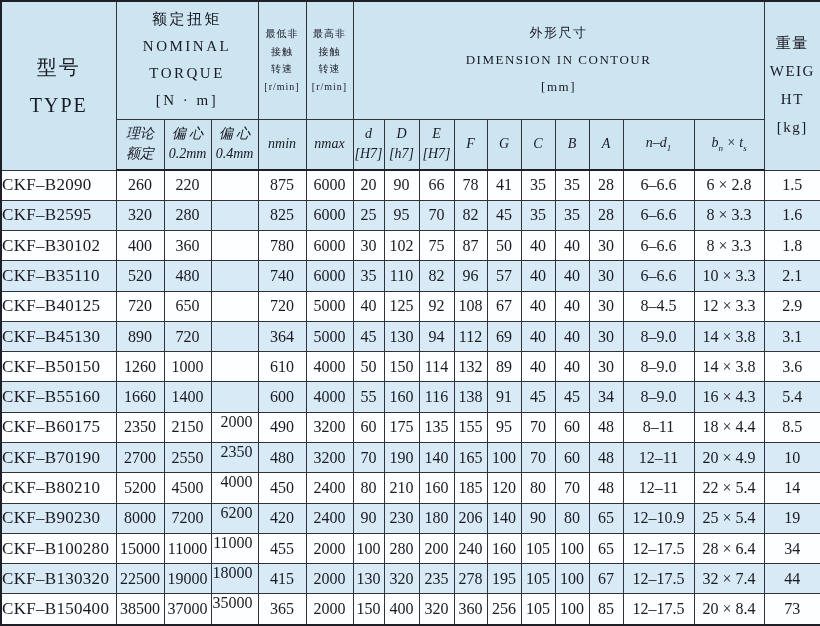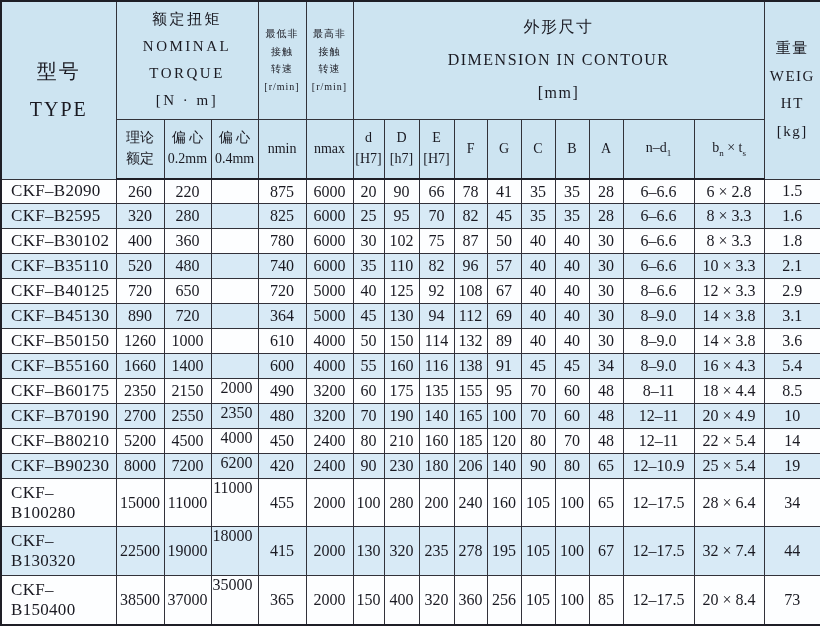--- a/index.html
+++ b/index.html
@@ -25,31 +25,31 @@
     border:1px solid var(--border);
     text-align:center;vertical-align:middle;
     padding:0;overflow:hidden;
   }
   thead th{
     background:var(--header-bg);
     font-weight:normal;
     white-space:pre-line;
   }
   tr.h1{height:118px;}
-  tr.h2{height:60px;}
+  tr.h2{height:51px;font-style:italic;}
   tr.h2 th{border-bottom:2px solid var(--outer);font-size:14px;line-height:1.45;}
   .h-type{font-size:20px;letter-spacing:2px;line-height:1.9;}
   .h-torque{font-size:15px;letter-spacing:2.5px;line-height:1.8;margin-left:32px;}
   .h-speed{font-size:10px;letter-spacing:1px;line-height:1.75;}
-  .h-dim{font-size:16px;letter-spacing:1.5px;line-height:2.05;}
+  .h-dim{font-size:13px;letter-spacing:1.5px;line-height:2.05;}
   .h-weight{font-size:15px;letter-spacing:1.5px;line-height:1.85;}
   tbody td{font-size:16px;background:var(--row-bg);}
   tbody tr.alt td{background:var(--alt-bg);}
   td.model{
-    text-align:left;padding-left:9px;font-size:17px;
+    text-align:left;font-size:17px;
     letter-spacing:0.3px;
   }
   td.raised{
     vertical-align:top;line-height:15px;padding-top:1px;
     text-align:right;padding-right:5px;
   }
   sub{font-size:9px;}
 </style>
 </head>
 <body>
@@ -207,21 +207,21 @@
         <td>720</td>
         <td>5000</td>
         <td>40</td>
         <td>125</td>
         <td>92</td>
         <td>108</td>
         <td>67</td>
         <td>40</td>
         <td>40</td>
         <td>30</td>
-        <td>8–6.6</td>
+        <td>8–4.5</td>
         <td>12 × 3.3</td>
         <td>2.9</td>
       </tr>
       <tr class="alt">
         <td class="model">CKF–B45130</td>
         <td>890</td>
         <td>720</td>
         <td></td>
         <td>364</td>
         <td>5000</td>

